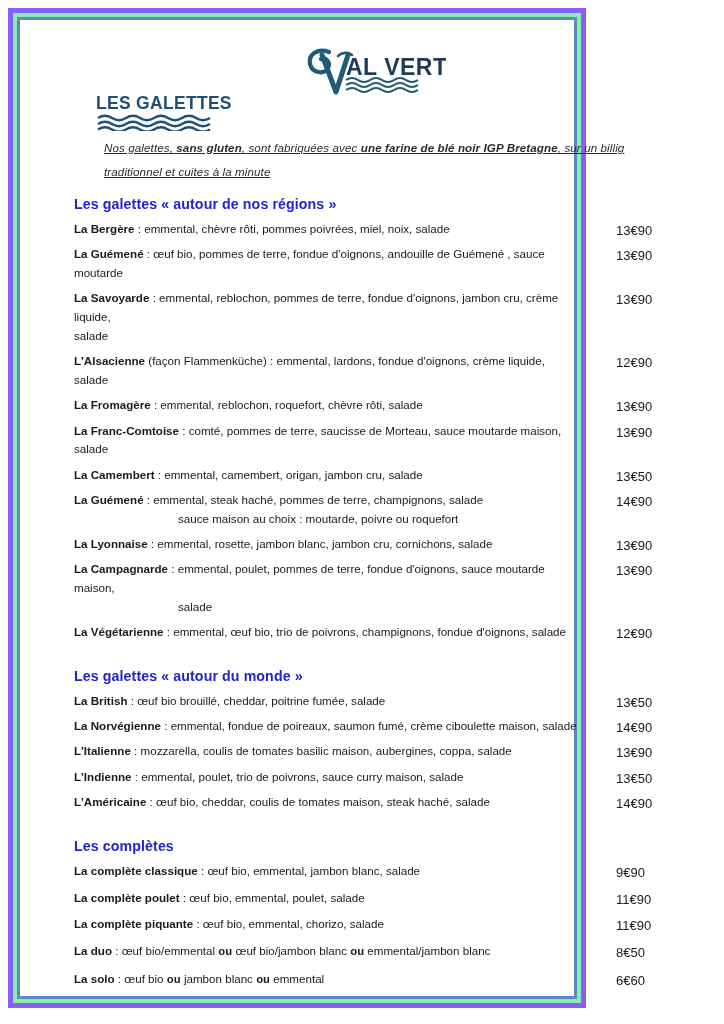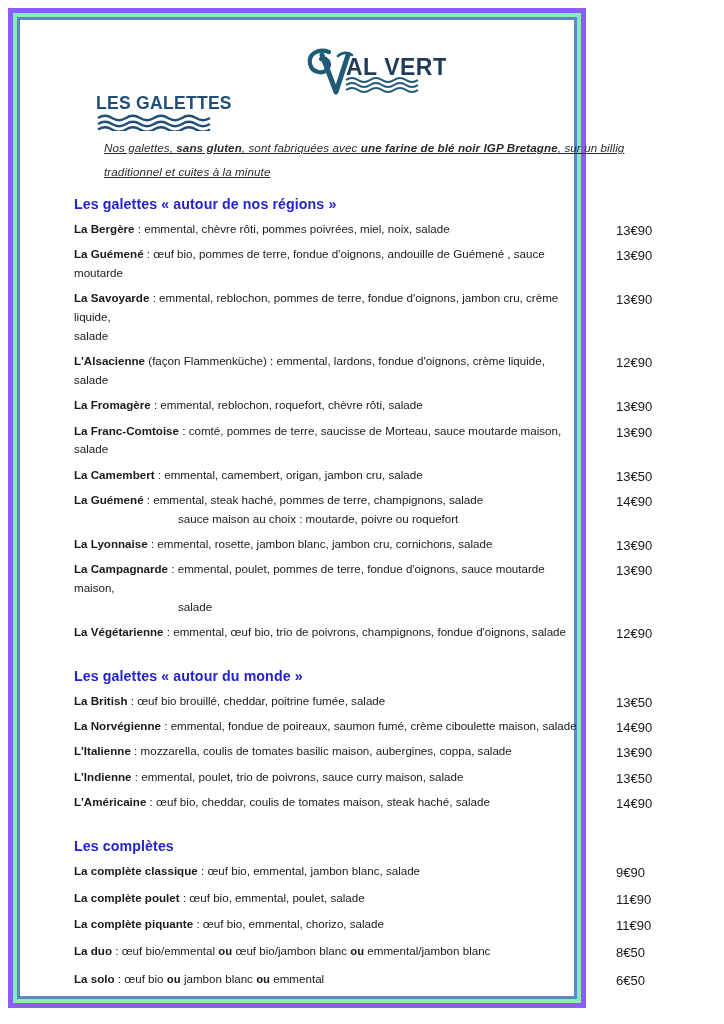--- a/index.html
+++ b/index.html
@@ -266,21 +266,21 @@
           <div class="item">
             <span class="desc-wrap"><span class="label">La complète piquante</span><span> : </span><span>œuf bio, emmental, chorizo, salade</span></span>
             <span class="price">11€90</span>
           </div>
           <div class="item">
             <span class="desc-wrap"><span class="label">La duo</span><span> : </span><span>œuf bio/emmental <b>ou</b> œuf bio/jambon blanc <b>ou</b> emmental/jambon blanc</span></span>
             <span class="price">8€50</span>
           </div>
           <div class="item">
             <span class="desc-wrap"><span class="label">La solo</span><span> : </span><span>œuf bio <b>ou</b> jambon blanc <b>ou</b> emmental</span></span>
-            <span class="price">6€50</span>
+            <span class="price">6€60</span>
           </div>
 
         </div>
 
       </div>
     </div>
   </div>
 </div>
 
 </body></html>

